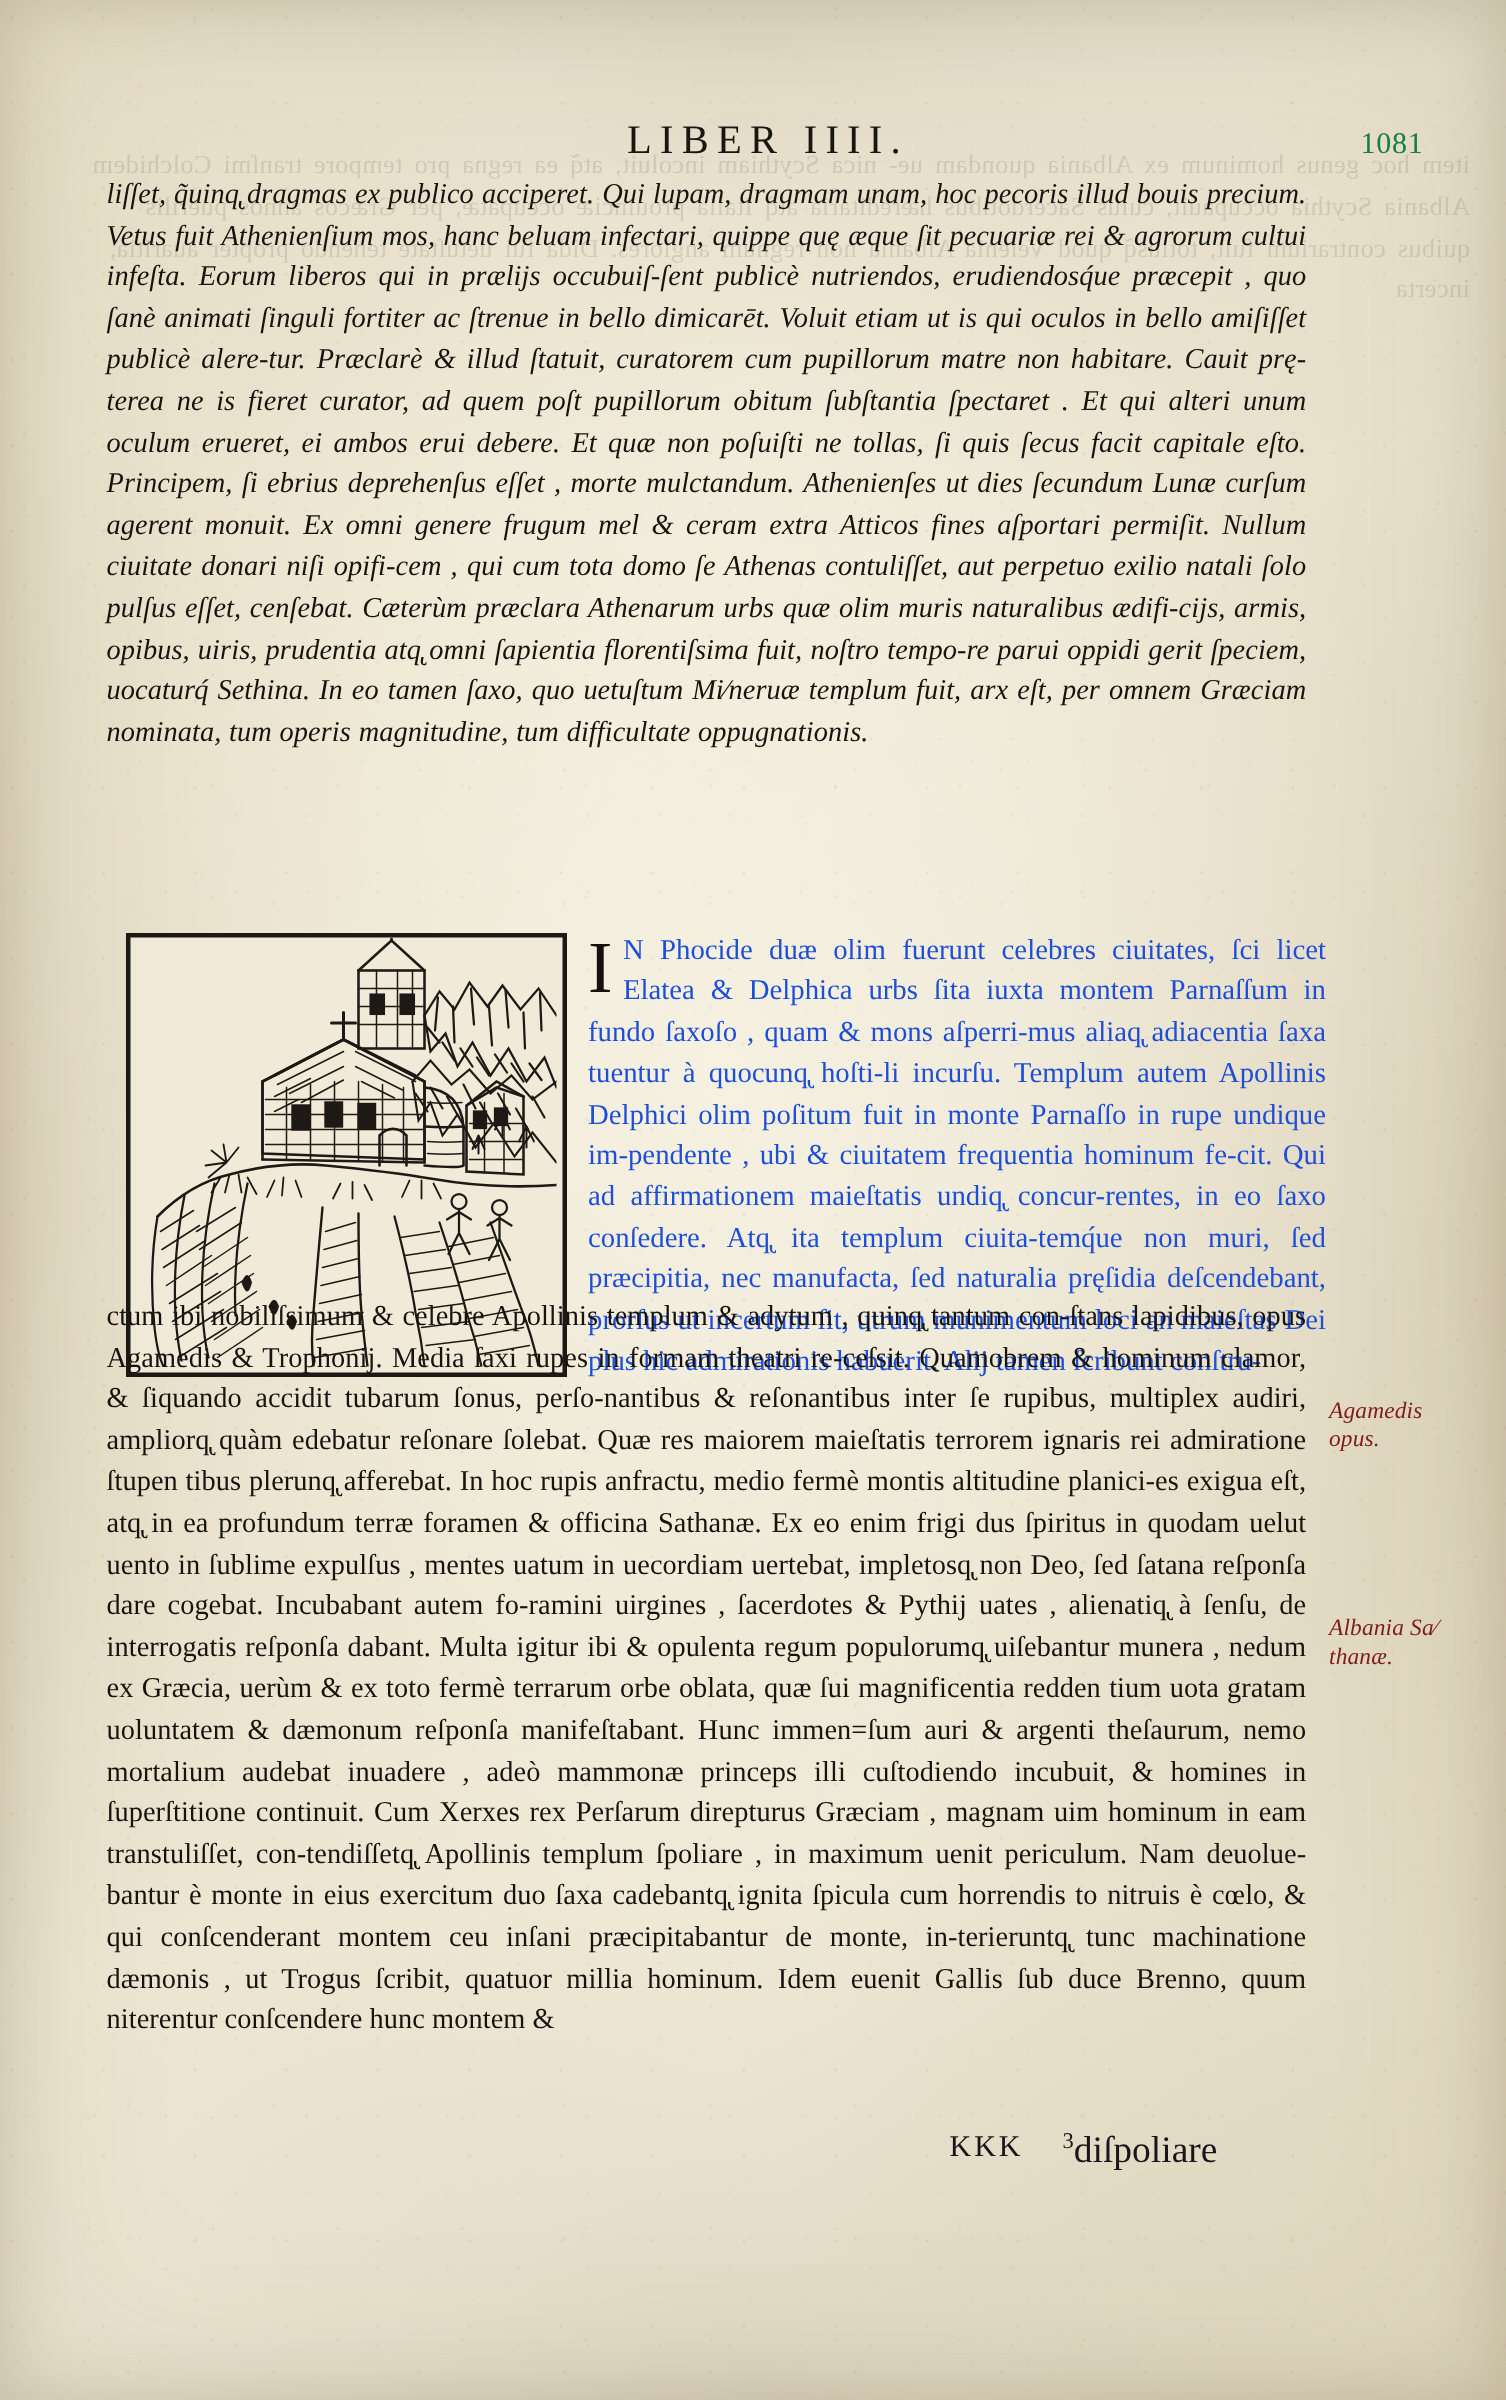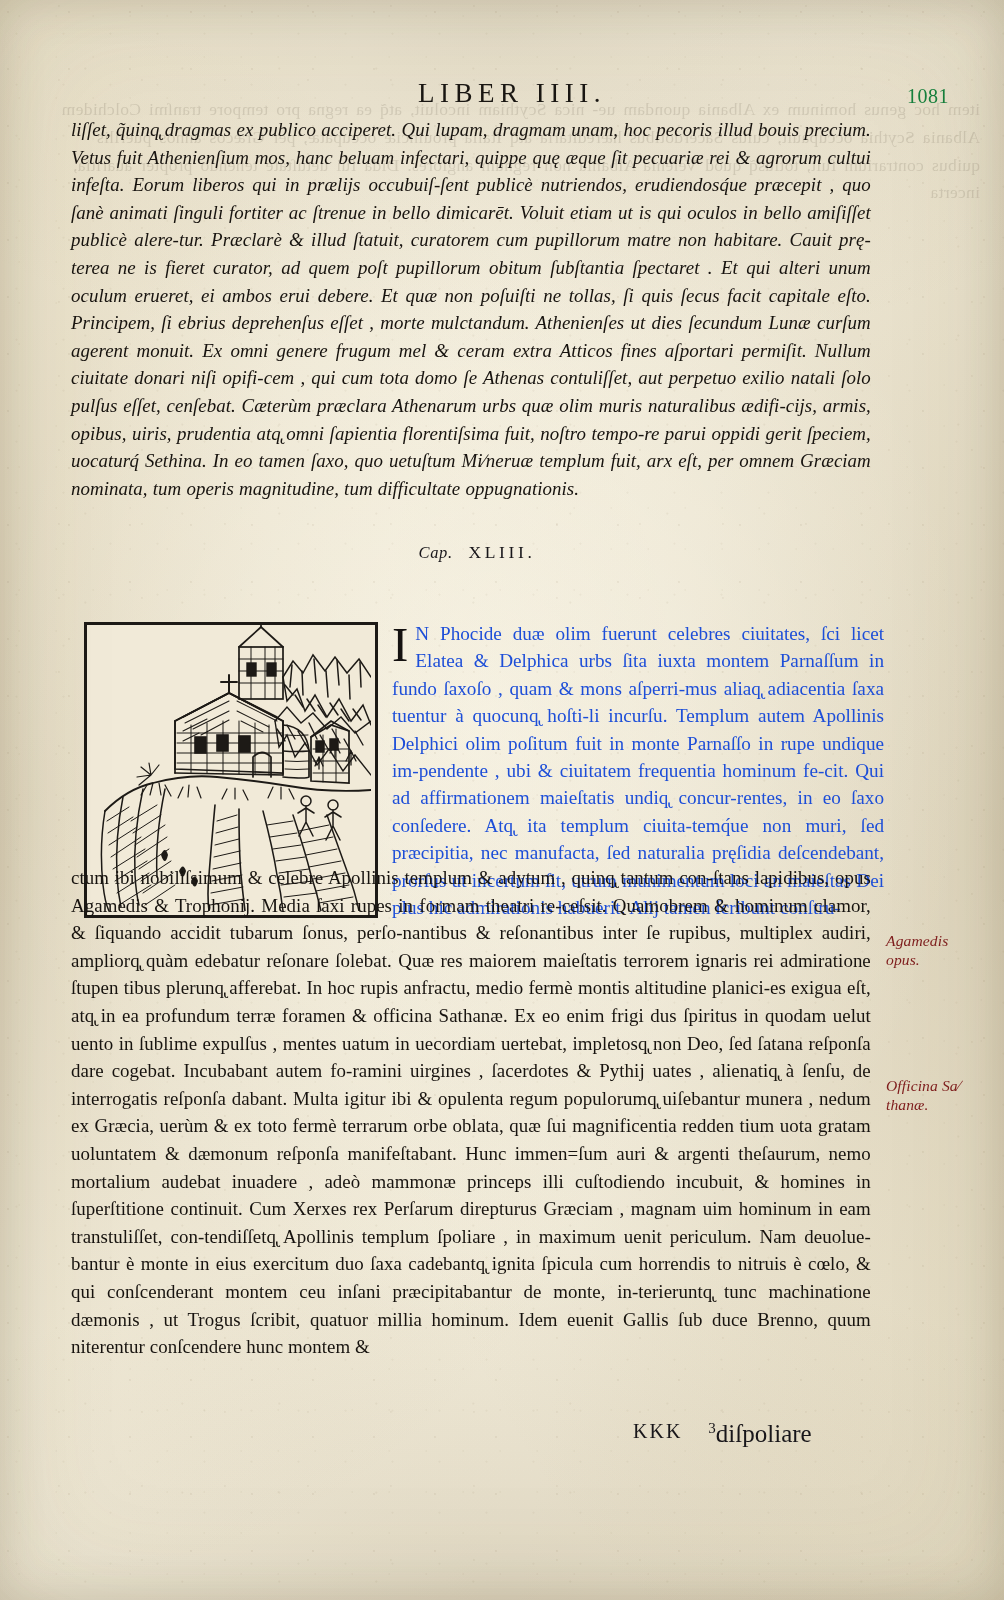--- a/index.html
+++ b/index.html
@@ -234,21 +234,20 @@
     <div class="header">
       <div class="running-title">LIBER IIII.</div>
       <div class="folio">1081</div>
     </div>
 
     <div class="textblock">
       <p class="just">liſſet, q̃uinq̢ dragmas ex publico acciperet.  Qui lupam, dragmam unam, hoc pecoris illud bouis precium. Vetus fuit Athenienſium mos, hanc beluam infectari, quippe quę æque ſit pecuariæ rei &amp; agrorum cultui infeſta. Eorum liberos qui in prælijs occubuiſ-ſent publicè nutriendos, erudiendosq́ue præcepit , quo ſanè animati ſinguli fortiter ac ſtrenue in bello dimicarēt. Voluit etiam ut is qui oculos in bello amiſiſſet publicè alere-tur. Præclarè &amp; illud ſtatuit, curatorem cum pupillorum matre non habitare. Cauit prę-terea ne is fieret curator, ad quem poſt pupillorum obitum ſubſtantia ſpectaret . Et qui alteri unum oculum erueret, ei ambos erui debere. Et quæ non poſuiſti ne tollas, ſi quis ſecus facit capitale eſto.  Principem, ſi ebrius deprehenſus eſſet , morte mulctandum. Athenienſes ut dies ſecundum Lunæ curſum agerent monuit. Ex omni genere frugum mel &amp; ceram extra Atticos fines aſportari permiſit.  Nullum ciuitate donari niſi opifi-cem , qui cum tota domo ſe Athenas contuliſſet, aut perpetuo exilio natali ſolo pulſus eſſet, cenſebat. Cæterùm præclara Athenarum urbs quæ olim muris naturalibus ædifi-cijs, armis, opibus, uiris, prudentia atq̢ omni ſapientia florentiſsima fuit, noſtro tempo-re parui oppidi gerit ſpeciem, uocaturq́ Sethina.  In eo tamen ſaxo, quo uetuſtum Mi∕neruæ templum fuit, arx eſt, per omnem Græciam nominata, tum operis magnitudine, tum difficultate oppugnationis.</p>
     </div>
 
     <div class="chapter-head">
-      <span class="chapter-num"><span class="cap">Cap.</span>&nbsp;&nbsp;<span>XLIII.</span></span>
     </div>
 
     <div class="woodcut">
       <svg width="284" height="286" viewBox="0 0 284 286">
         <g stroke="#1d1a16" fill="none" stroke-linecap="round">
 
           <g stroke-width="1.5">
             <path d="M196 52 L206 36 L216 48 L226 30 L238 46 L248 32 L260 48 L272 34 L284 52"></path>
             <path d="M196 52 L200 76 L210 64 L218 86 L228 70 L240 92 L252 74 L264 96 L276 80 L284 100"></path>
             <path d="M205 40 L203 62 M215 46 L216 70 M227 34 L229 58 M239 46 L241 72 M250 35 L252 60 M262 50 L263 74 M273 37 L274 62"></path>
@@ -405,21 +404,21 @@
 
     <div class="below">
       <p class="just tight">ctum ibi nobiliſsimum &amp; celebre Apollinis templum &amp; adytum , quinq̢ tantum con-ſtans lapidibus, opus Agamedis &amp; Trophonij. Media ſaxi rupes in formam theatri re-ceſsit.  Quamobrem &amp; hominum clamor, &amp; ſiquando accidit tubarum ſonus, perſo-nantibus &amp; reſonantibus inter ſe rupibus, multiplex audiri, ampliorq̢ quàm edebatur reſonare ſolebat. Quæ res maiorem maieſtatis terrorem ignaris rei admiratione ſtupen tibus plerunq̢ afferebat. In hoc rupis anfractu, medio fermè montis altitudine planici-es exigua eſt, atq̢ in ea profundum terræ foramen &amp; officina Sathanæ. Ex eo enim frigi dus ſpiritus in quodam uelut uento in ſublime expulſus , mentes uatum in uecordiam uertebat, impletosq̢ non Deo, ſed ſatana reſponſa dare cogebat. Incubabant autem fo-ramini uirgines , ſacerdotes &amp; Pythij uates , alienatiq̢ à ſenſu, de interrogatis reſponſa dabant. Multa igitur ibi &amp; opulenta regum populorumq̢ uiſebantur munera , nedum ex Græcia, uerùm &amp; ex toto fermè terrarum orbe oblata, quæ ſui magnificentia redden tium uota gratam uoluntatem &amp; dæmonum reſponſa manifeſtabant.  Hunc immen=ſum auri &amp; argenti theſaurum, nemo mortalium audebat inuadere , adeò mammonæ princeps illi cuſtodiendo incubuit, &amp; homines in ſuperſtitione continuit. Cum Xerxes rex Perſarum direpturus Græciam , magnam uim hominum in eam transtuliſſet, con-tendiſſetq̢ Apollinis templum ſpoliare , in maximum uenit periculum. Nam deuolue-bantur è monte in eius exercitum duo ſaxa cadebantq̢ ignita ſpicula cum horrendis to nitruis è cœlo, &amp; qui conſcenderant montem ceu inſani præcipitabantur de monte, in-terieruntq̢ tunc machinatione dæmonis , ut Trogus ſcribit, quatuor millia hominum. Idem euenit Gallis ſub duce Brenno, quum niterentur conſcendere hunc montem &amp;</p>
     </div>
 
     <div class="marginal m1">
       <div>Agamedis</div>
       <div>opus.</div>
     </div>
     <div class="marginal m2">
-      <div>Officina Sa∕</div>
+      <div>Albania Sa∕</div>
       <div>thanæ.</div>
     </div>
 
     <div class="footline">
       <span class="sig-sp1"></span>
       <span class="sig-mark">KKK</span>
       <span class="sig-num">3</span>
       <span class="catchword">diſpoliare</span>
     </div>
 

